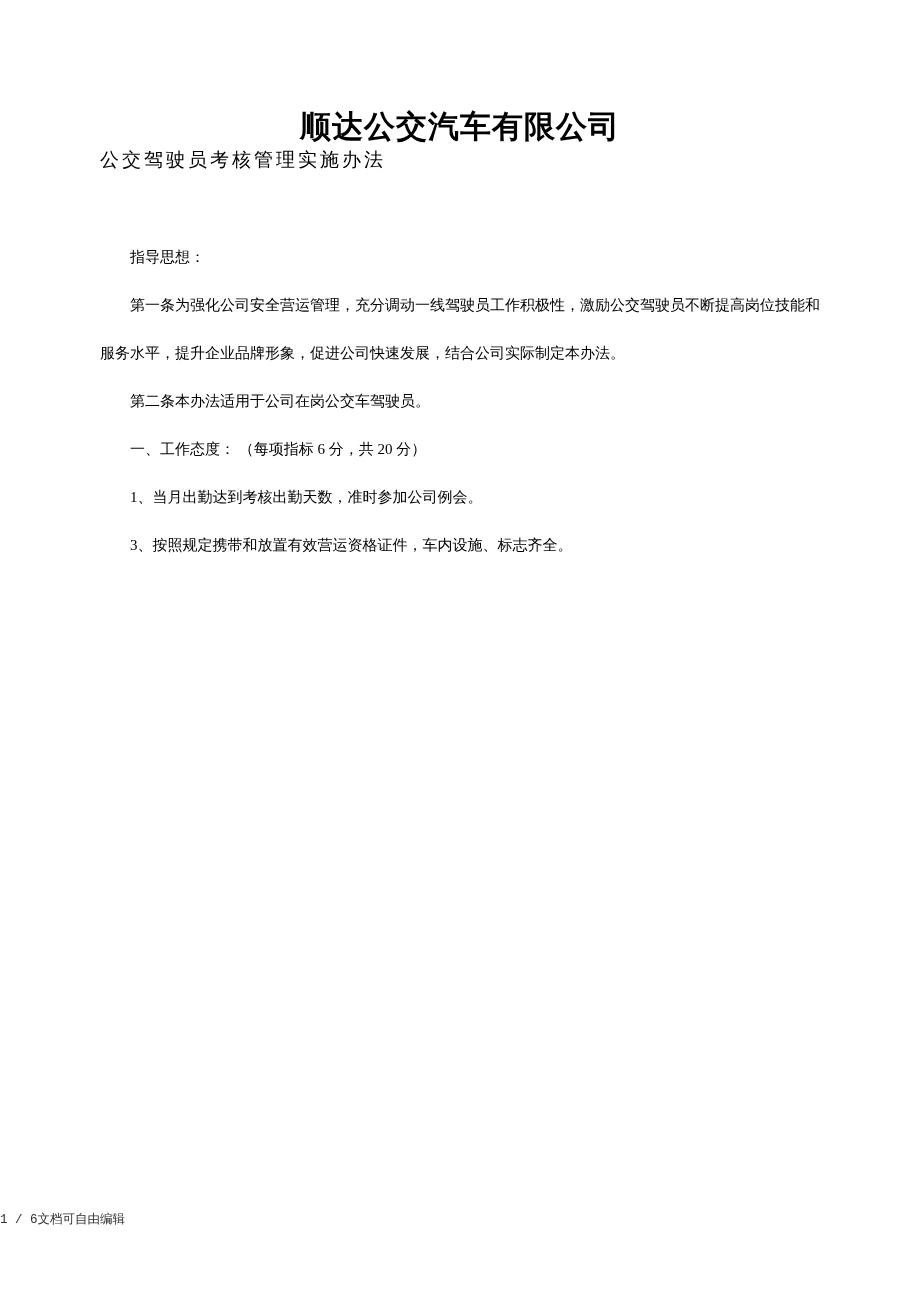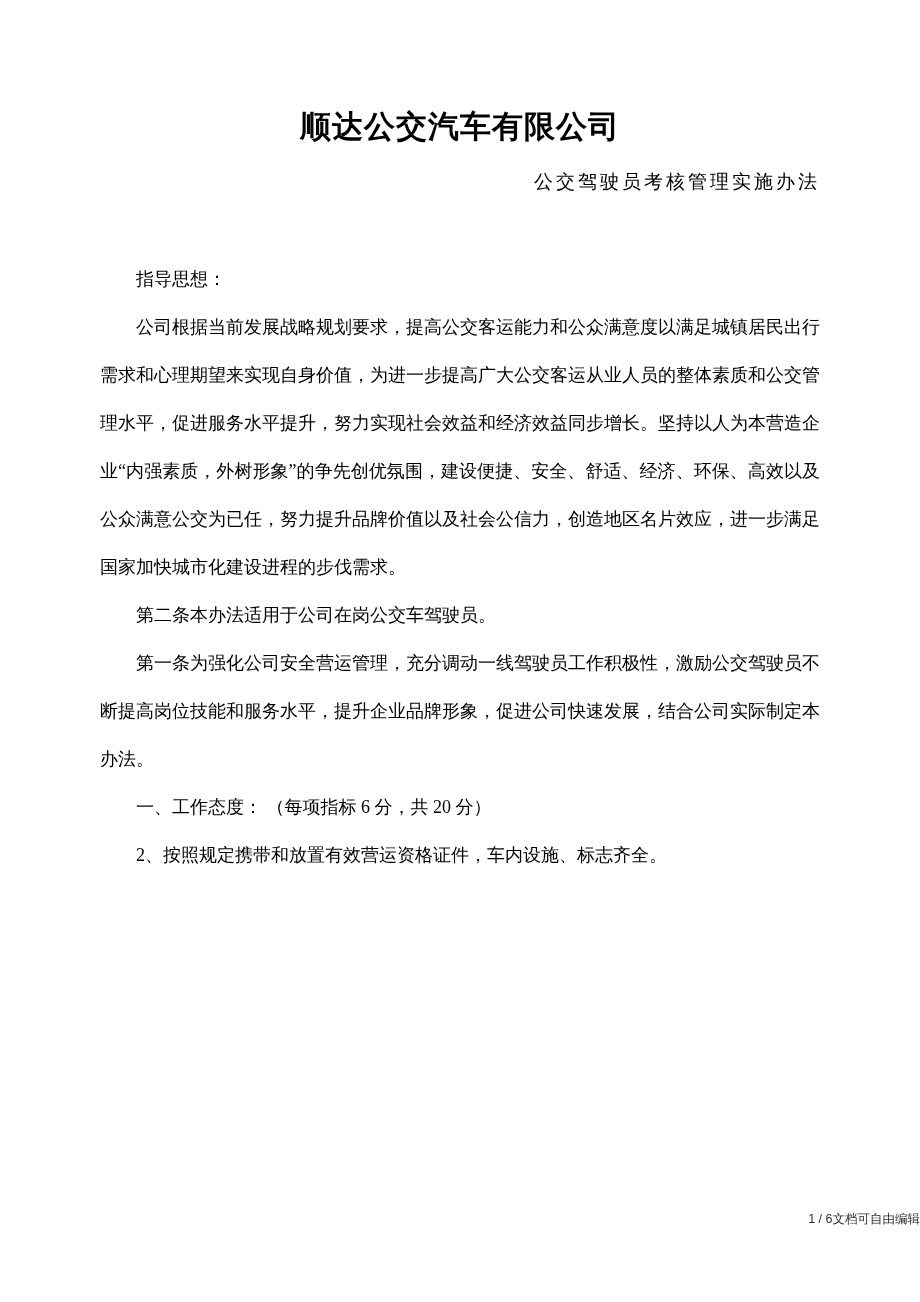--- a/index.html
+++ b/index.html
@@ -20,60 +20,59 @@
     padding: 106px 100px 0 100px;
   }
   .title {
     text-align: center;
     font-size: 31px;
     font-weight: bold;
     letter-spacing: 1px;
     line-height: 1.35;
   }
   .subtitle {
-    text-align: right;
+    text-align: left;
     font-size: 19px;
     font-weight: normal;
     letter-spacing: 3px;
-    margin-top: 22px;
     line-height: 1.3;
   }
   .body {
     margin-top: 60px;
-    font-size: 18px;
+    font-size: 15px;
     line-height: 48px;
     text-align: justify;
     text-justify: inter-ideograph;
   }
   .para {
     text-indent: 2em;
   }
   .footer {
     position: absolute;
     left: 0;
     right: 0;
     bottom: 74px;
-    text-align: right;
+    text-align: left;
     font-size: 12.5px;
     color: #303030;
-    font-family: Liberation Sans, sans-serif;
+    font-family: Liberation Mono, monospace;
   }
 </style>
 </head>
 <body>
 
 <div class="page">
   <div class="content">
     <div class="title">顺达公交汽车有限公司</div>
     <div class="subtitle">公交驾驶员考核管理实施办法</div>
     <div class="body">
       <p class="para">指导思想：</p>
-      <p class="para">公司根据当前发展战略规划要求，提高公交客运能力和公众满意度以满足城镇居民出行需求和心理期望来实现自身价值，为进一步提高广大公交客运从业人员的整体素质和公交管理水平，促进服务水平提升，努力实现社会效益和经济效益同步增长。坚持以人为本营造企业“内强素质，外树形象”的争先创优氛围，建设便捷、安全、舒适、经济、环保、高效以及公众满意公交为已任，努力提升品牌价值以及社会公信力，创造地区名片效应，进一步满足国家加快城市化建设进程的步伐需求。</p>
+      <p class="para">第一条为强化公司安全营运管理，充分调动一线驾驶员工作积极性，激励公交驾驶员不断提高岗位技能和服务水平，提升企业品牌形象，促进公司快速发展，结合公司实际制定本办法。</p>
       <p class="para">第二条本办法适用于公司在岗公交车驾驶员。</p>
-      <p class="para">第一条为强化公司安全营运管理，充分调动一线驾驶员工作积极性，激励公交驾驶员不断提高岗位技能和服务水平，提升企业品牌形象，促进公司快速发展，结合公司实际制定本办法。</p>
       <p class="para">一、工作态度： （每项指标 6 分，共 20 分）</p>
-      <p class="para">2、按照规定携带和放置有效营运资格证件，车内设施、标志齐全。</p>
+      <p class="para">1、当月出勤达到考核出勤天数，准时参加公司例会。</p>
+      <p class="para">3、按照规定携带和放置有效营运资格证件，车内设施、标志齐全。</p>
     </div>
   </div>
   <div class="footer">
     <span>1 / 6</span><span>文档可自由编辑</span>
   </div>
 </div>
 
 </body></html>

